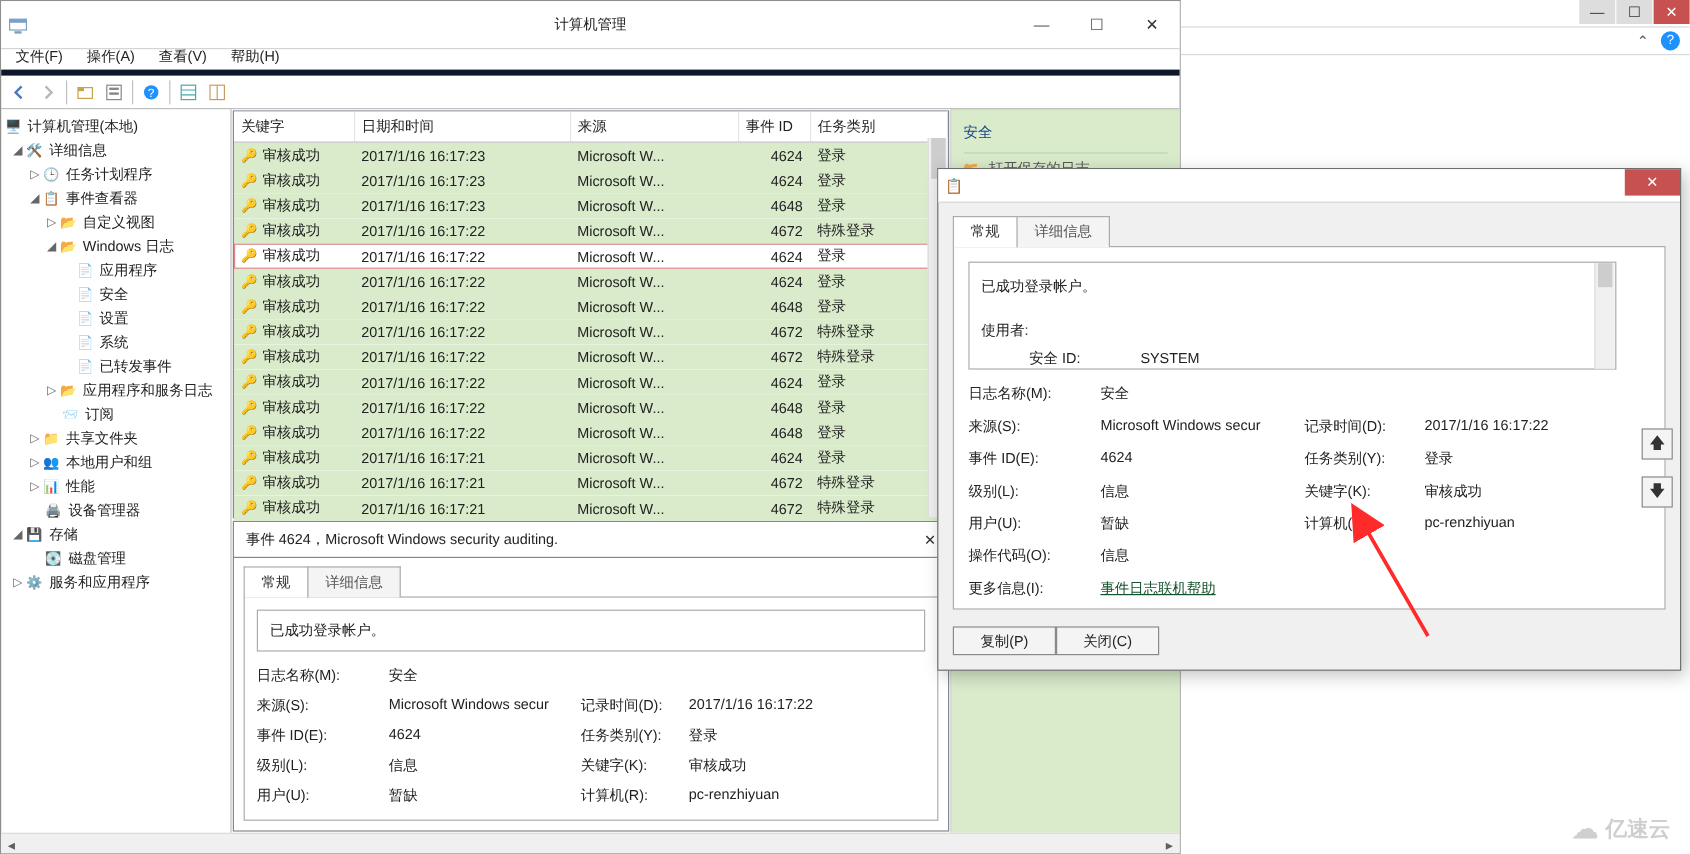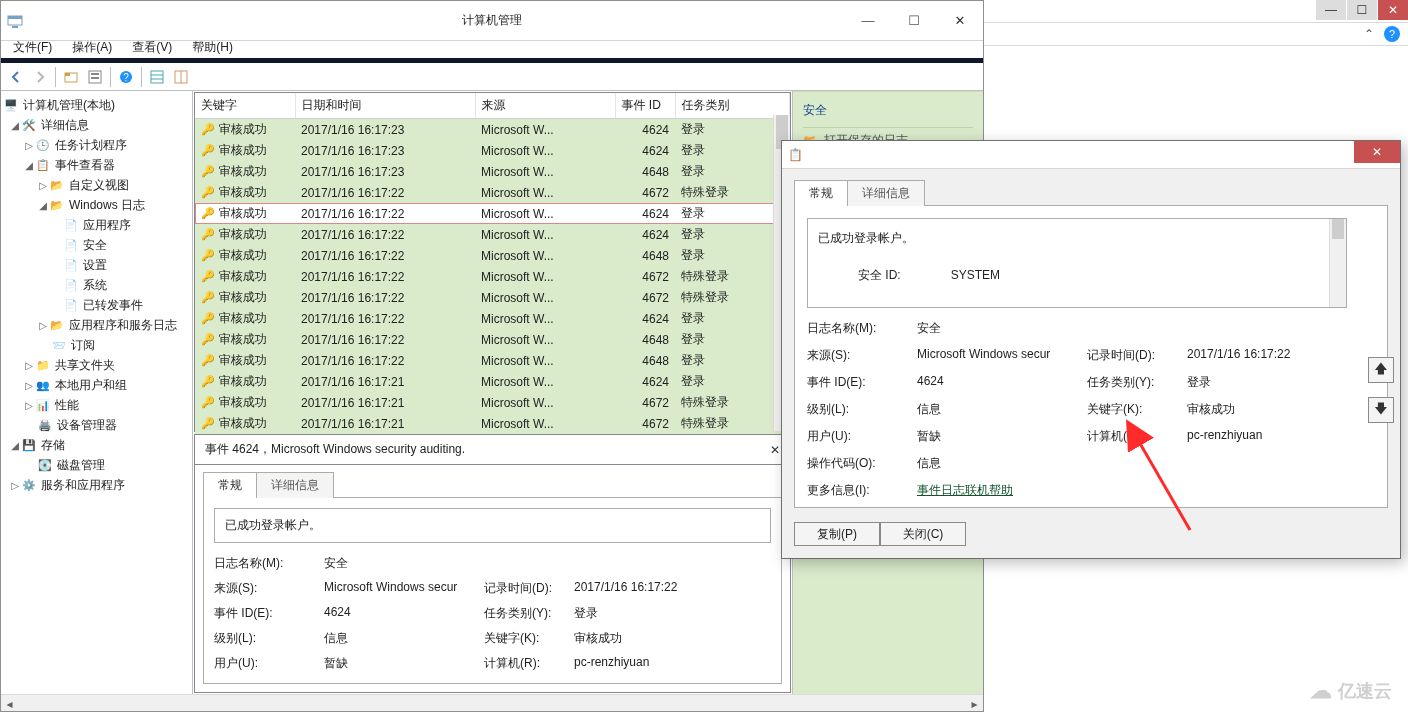--- a/index.html
+++ b/index.html
@@ -472,20 +472,21 @@
     </div>
     <div class="dlg-body" style="position:relative">
       <div class="tabs" style="padding:0 0 0 0">
         <div class="tab active">常规</div>
         <div class="tab inactive">详细信息</div>
       </div>
       <div class="tab-panel" style="padding-right:40px">
         <div class="panel-msg" style="position:relative">
           <div>已成功登录帐户。</div>
           <div style="height:14px"></div>
+          <div>使用者:</div>
           <div style="padding-left:40px"><span>安全 ID:</span><span style="display:inline-block;width:50px"></span><span>SYSTEM</span></div>
           <div style="position:absolute;right:0;top:0;bottom:0;width:17px;background:#f0f0f0;border-left:1px solid #dcdcdc">
               <div style="position:absolute;left:2px;right:2px;top:0;height:20px;background:#cdcdcd"></div>
             </div>
         </div>
         <div class="dlg-kv">
           <span>日志名称(M):</span>
           <span>安全</span>
             <span></span>
             <span></span>

